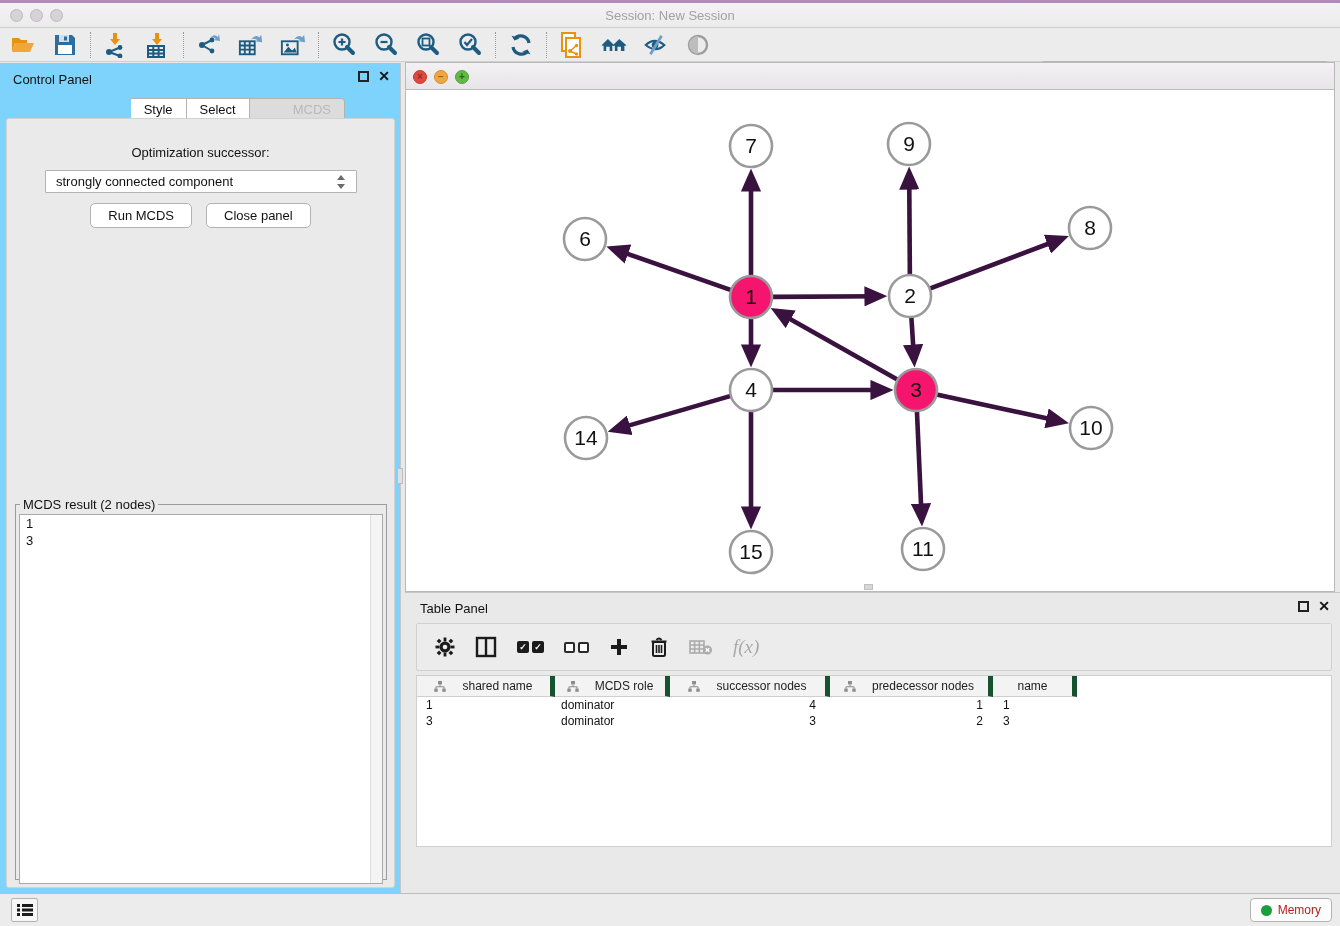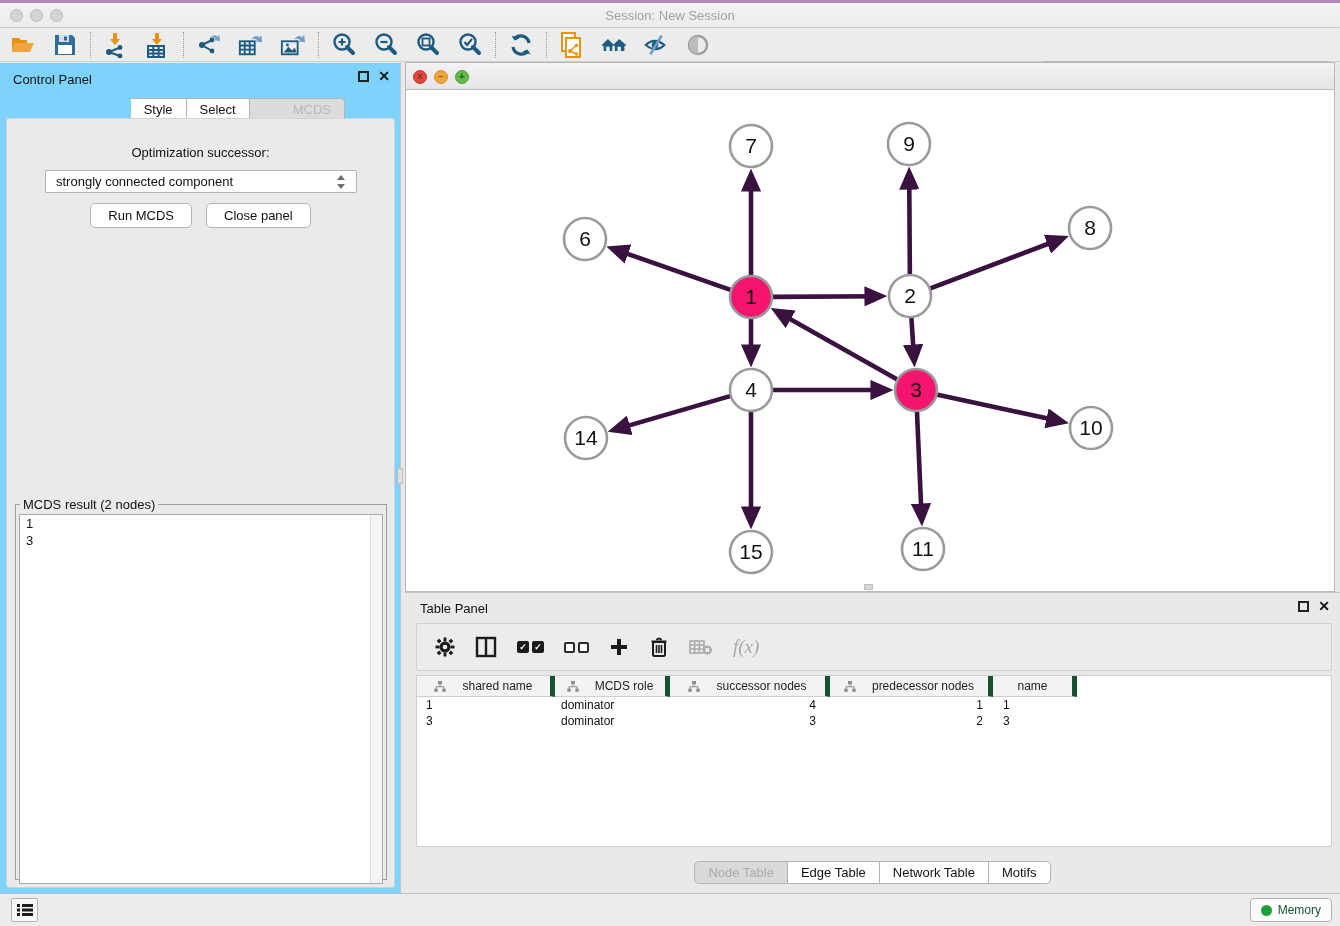--- a/index.html
+++ b/index.html
@@ -91,21 +91,21 @@
   .tp-tab { font-size:13px; padding:3px 13px; background:#fff; border:1px solid #b3b3b3; border-left:none; color:#111; cursor:pointer; }
   .tp-tab:first-child { border-left:1px solid #b3b3b3; border-radius:5px 0 0 5px; }
   .tp-tab:last-child { border-radius:0 5px 5px 0; }
   .tp-tab.active { background:#d9d9d9; color:#ababab; }
 
   
   .statusbar { position:absolute; left:0; top:893px; width:1340px; height:33px; background:#ececec; border-top:1px solid #bdbdbd; }
   .list-btn { position:absolute; left:11px; top:4px; width:27px; height:24px; background:#f6f6f6; border:1px solid #b3b3b3; border-radius:2px;
     display:flex; align-items:center; justify-content:center; cursor:pointer; }
   .memory-btn { position:absolute; right:8px; top:4px; height:24px; background:#fdfdfd; border:1px solid #b3b3b3; border-radius:4px;
-    display:flex; align-items:center; gap:6px; padding:0 10px; font-size:12px; color:#14532d; cursor:pointer; }
+    display:flex; align-items:center; gap:6px; padding:0 10px; font-size:12px; color:#b91c1c; cursor:pointer; }
   .mem-dot { width:11px; height:11px; border-radius:50%; background:#1d9e3c; }
 
   .chk { width:12px; height:12px; border-radius:2px; background:#1b1b1b; color:#fff; font-size:9px; font-weight:bold;
     display:flex; align-items:center; justify-content:center; }
   .unchk { width:11px; height:11px; border-radius:2px; border:2px solid #2a2a2a; background:#fff; }
   .pair { display:flex; gap:3px; align-items:center; }
 </style>
 </head>
 <body>
 
@@ -489,26 +489,20 @@
     </div>
     <div class="tp-row">
       <span class="tp-cell c0">3</span>
       <span class="tp-cell c1">dominator</span>
       <span class="tp-cell c2">3</span>
       <span class="tp-cell c3">2</span>
       <span class="tp-cell c4">3</span>
     </div>
   </div>
 
-  <div class="tp-tabs">
-    <span class="tp-tab active">Node Table</span>
-    <span class="tp-tab">Edge Table</span>
-    <span class="tp-tab">Network Table</span>
-    <span class="tp-tab">Motifs</span>
-  </div>
 </div>
 
 <div class="statusbar">
   <span class="list-btn">
     <svg width="16" height="14" viewBox="0 0 16 14">
         <g fill="#1b1b1b">
           <rect x="0" y="1" width="3" height="3"></rect>
           <rect x="5" y="1" width="11" height="3"></rect>
           <rect x="0" y="5.5" width="3" height="3"></rect>
           <rect x="5" y="5.5" width="11" height="3"></rect>

